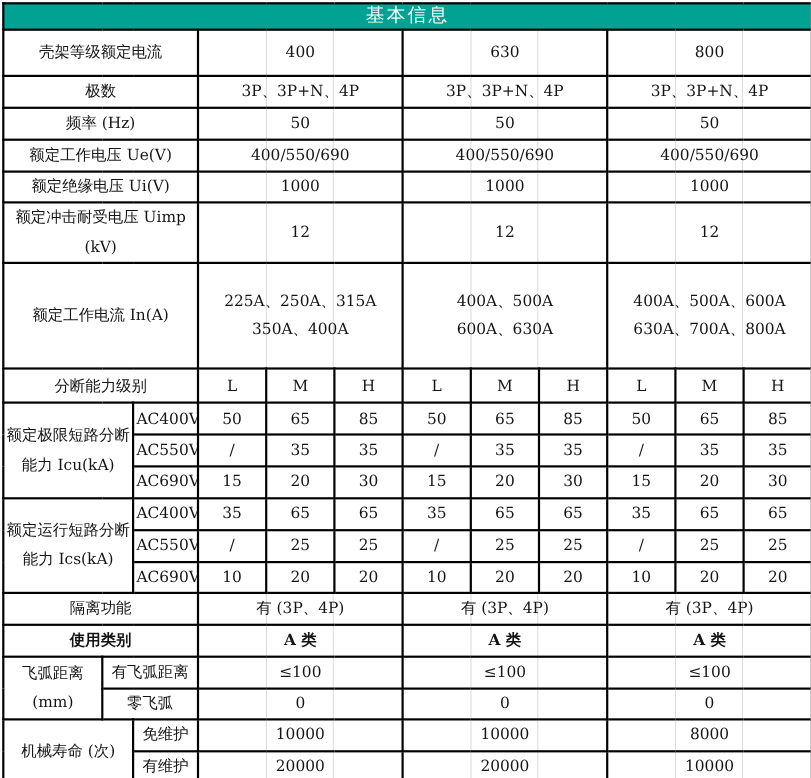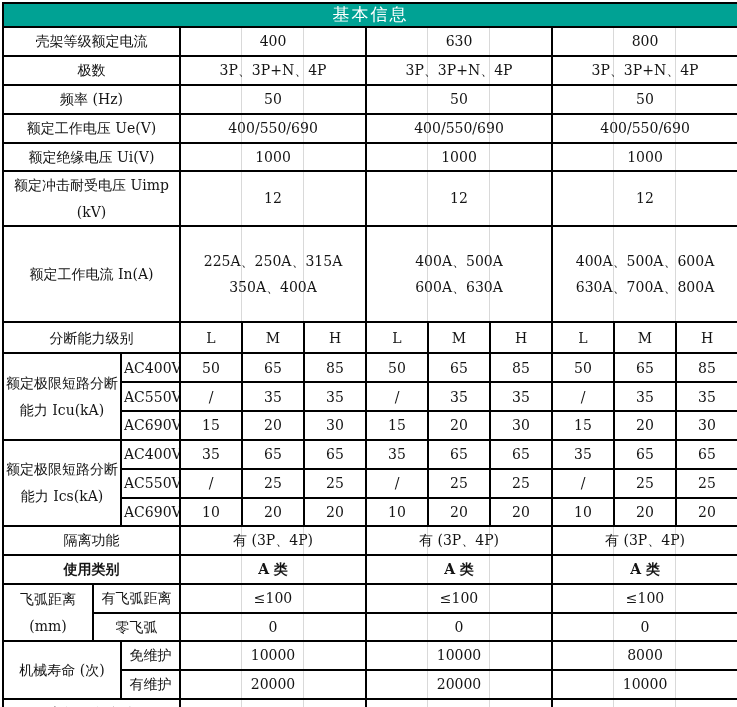--- a/index.html
+++ b/index.html
@@ -69,21 +69,21 @@
         <col style="width: 62px;">
         <col style="width: 62px;">
         <col style="width: 62px;">
         <col style="width: 62px;">
         <col style="width: 62px;">
       </colgroup>
       <tbody>
         <tr data-name="table-row" style="height: 24px; padding-left: 25px;">
           <td colspan="12" class="title" data-name="table-title">基本信息</td>
         </tr>
-        <tr data-name="table-row" style="height: 29px;">
+        <tr data-name="table-row" style="height: 42px;">
           <td colspan="3" class="label" data-name="row-label">壳架等级额定电流</td>
           <td colspan="3" class="m3" data-name="value-cell">400</td>
           <td colspan="3" class="m3" data-name="value-cell">630</td>
           <td colspan="3" class="m3" data-name="value-cell">800</td>
         </tr>
         <tr data-name="table-row" style="height: 29px; border-radius: 13px;">
           <td colspan="3" class="label" data-name="row-label">极数</td>
           <td colspan="3" class="m3" data-name="value-cell">3P、3P+N、4P</td>
           <td colspan="3" class="m3" data-name="value-cell">3P、3P+N、4P</td>
           <td colspan="3" class="m3" data-name="value-cell">3P、3P+N、4P</td>
@@ -165,21 +165,21 @@
           <td data-name="value-cell">20</td>
           <td data-name="value-cell">30</td>
           <td data-name="value-cell">15</td>
           <td data-name="value-cell">20</td>
           <td data-name="value-cell">30</td>
           <td data-name="value-cell">15</td>
           <td data-name="value-cell">20</td>
           <td data-name="value-cell">30</td>
         </tr>
         <tr data-name="table-row" style="height: 29px;">
-          <td colspan="2" rowspan="3" class="label" data-name="row-label">额定极限短路分断能力 Ics(kA)</td>
+          <td colspan="2" rowspan="3" class="label" data-name="row-label">额定运行短路分断能力 Ics(kA)</td>
           <td class="sublabel" data-name="row-sublabel">AC400V</td>
           <td data-name="value-cell">35</td>
           <td data-name="value-cell">65</td>
           <td data-name="value-cell">65</td>
           <td data-name="value-cell">35</td>
           <td data-name="value-cell">65</td>
           <td data-name="value-cell">65</td>
           <td data-name="value-cell">35</td>
           <td data-name="value-cell">65</td>
           <td data-name="value-cell">65</td>

